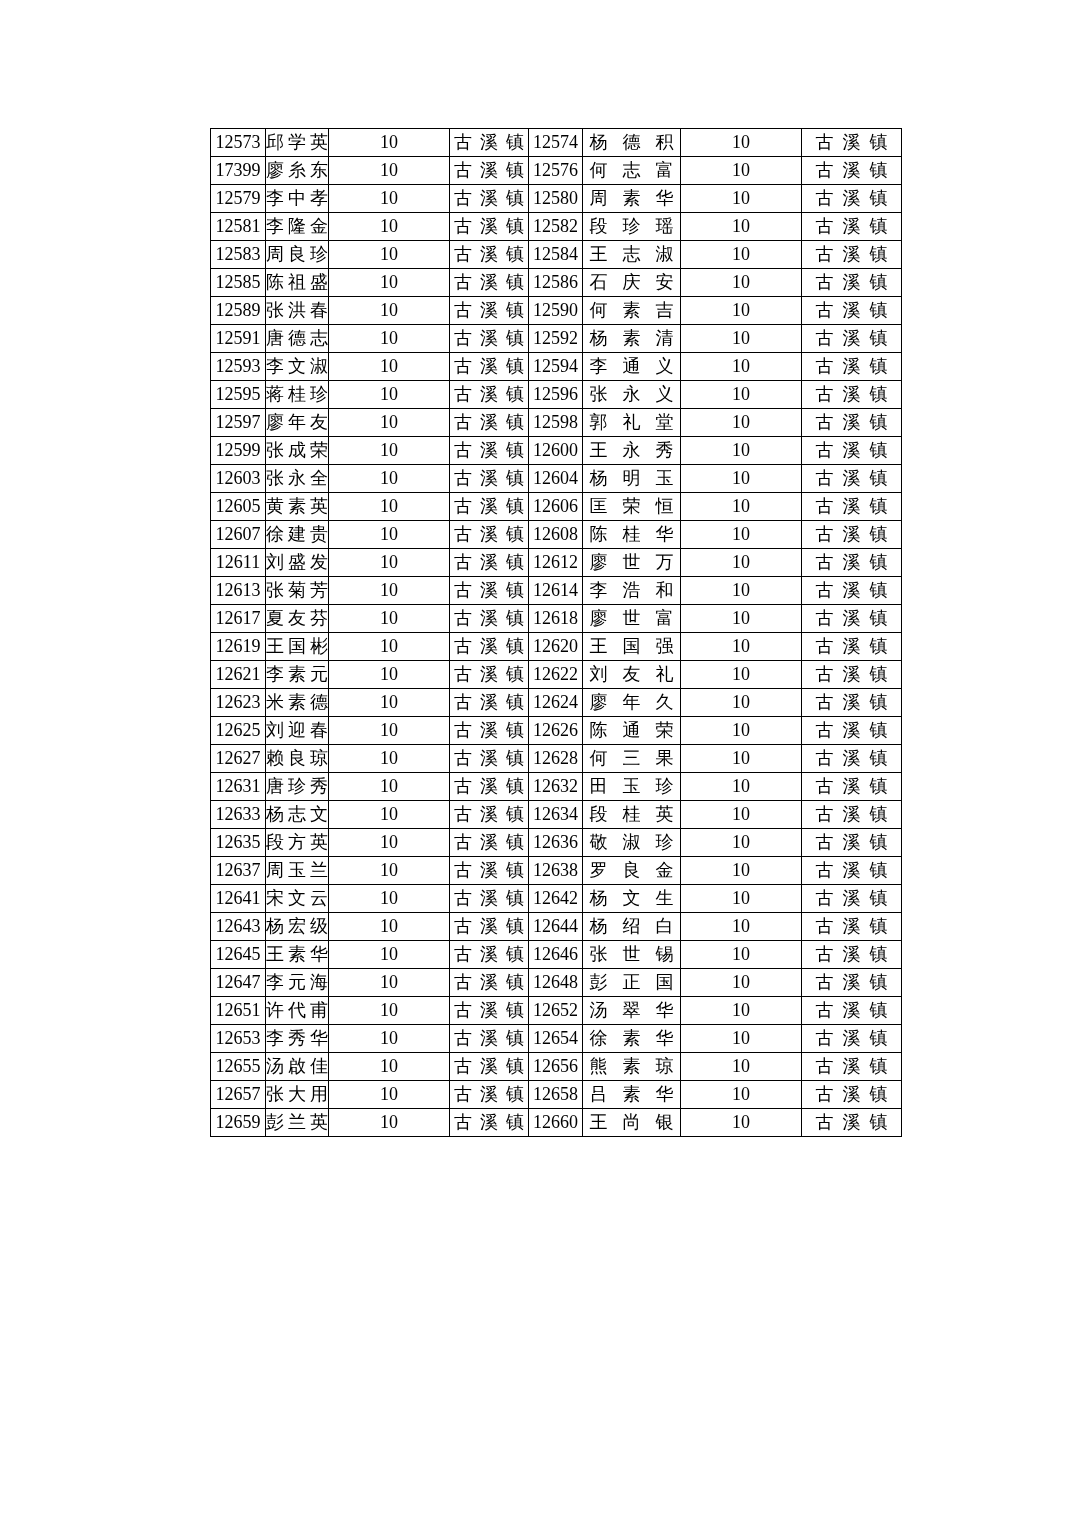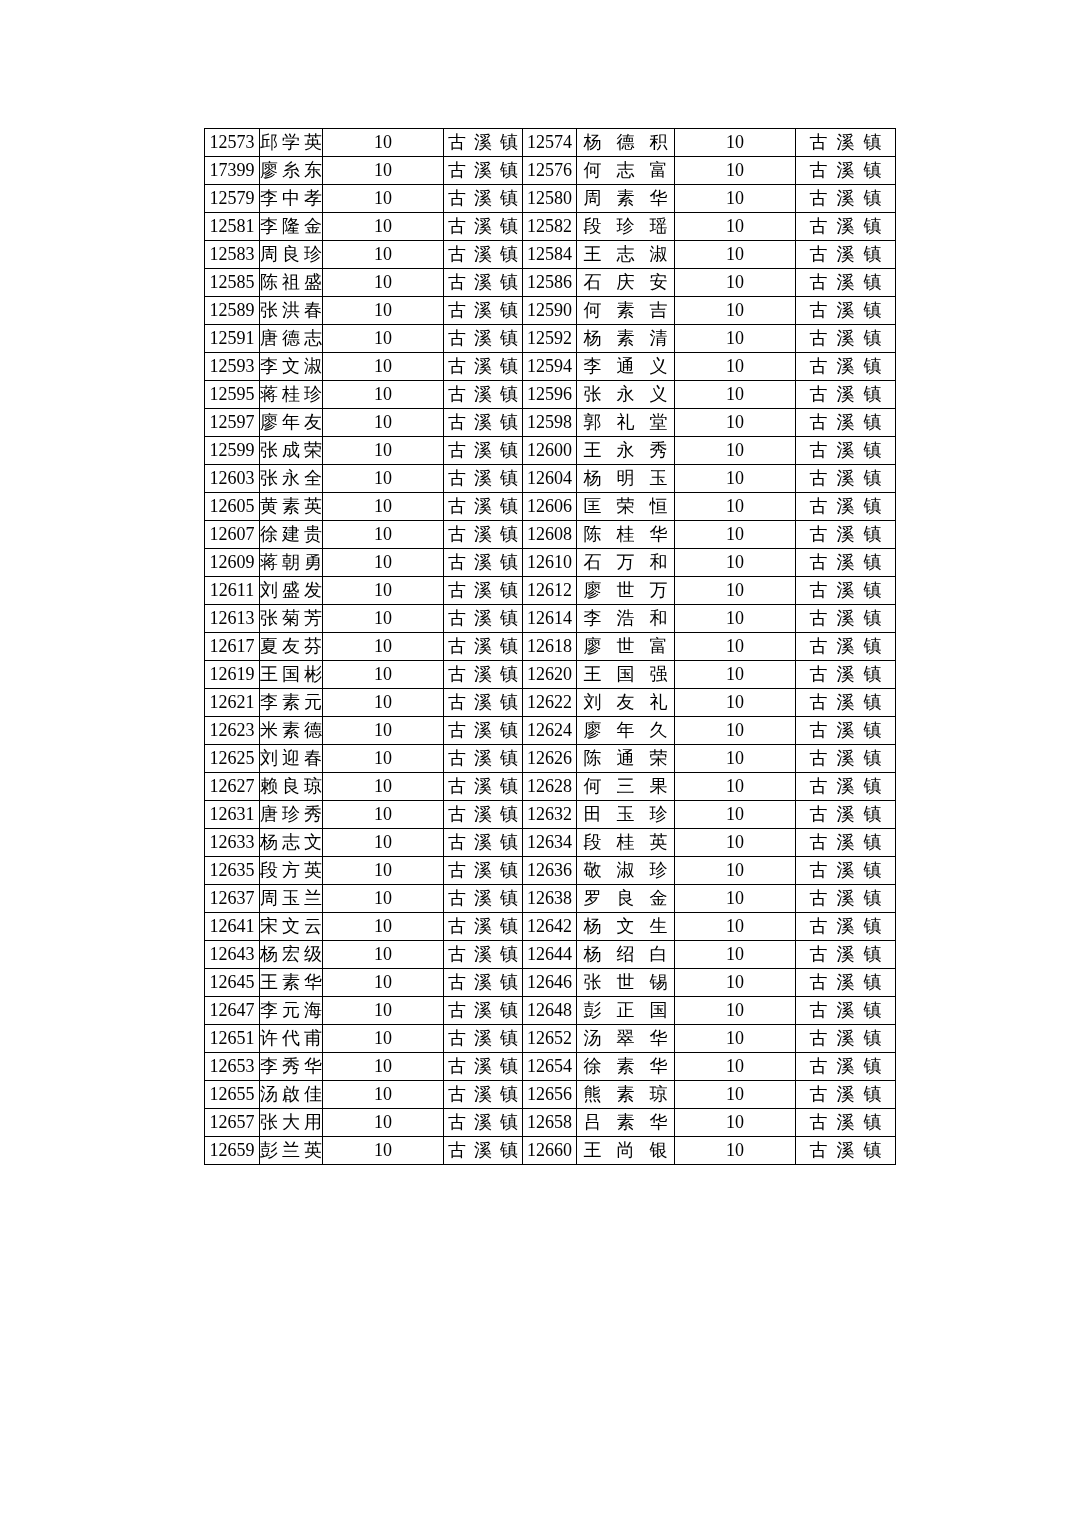--- a/index.html
+++ b/index.html
@@ -15,21 +15,21 @@
   }
   .page {
     position: relative;
     width: 1075px;
     height: 1519px;
     background: #ffffff;
     overflow: hidden;
   }
   table.roster {
     position: absolute;
-    left: 204px;
+    left: 210px;
     top: 128px;
     width: 691px;
     border-collapse: collapse;
     table-layout: fixed;
     padding-left: 8px;
   }
   table.roster td {
     border: 1.5px solid #000000;
     height: 27px;
     padding: 0;
@@ -212,30 +212,20 @@
           <td><span class="sp k0">12607</span></td>
           <td><span class="sp k1">徐建贵</span></td>
           <td><span class="sp k2">10</span></td>
           <td><span class="sp k3">古溪镇</span></td>
           <td><span class="sp k4">12608</span></td>
           <td><span class="sp k5">陈桂华</span></td>
           <td><span class="sp k6">10</span></td>
           <td><span class="sp k7">古溪镇</span></td>
         </tr>
         <tr>
-          <td><span class="sp k0">12609</span></td>
-          <td><span class="sp k1">蒋朝勇</span></td>
-          <td><span class="sp k2">10</span></td>
-          <td><span class="sp k3">古溪镇</span></td>
-          <td><span class="sp k4">12610</span></td>
-          <td><span class="sp k5">石万和</span></td>
-          <td><span class="sp k6">10</span></td>
-          <td><span class="sp k7">古溪镇</span></td>
-        </tr>
-        <tr>
           <td><span class="sp k0">12611</span></td>
           <td><span class="sp k1">刘盛发</span></td>
           <td><span class="sp k2">10</span></td>
           <td><span class="sp k3">古溪镇</span></td>
           <td><span class="sp k4">12612</span></td>
           <td><span class="sp k5">廖世万</span></td>
           <td><span class="sp k6">10</span></td>
           <td><span class="sp k7">古溪镇</span></td>
         </tr>
         <tr>

